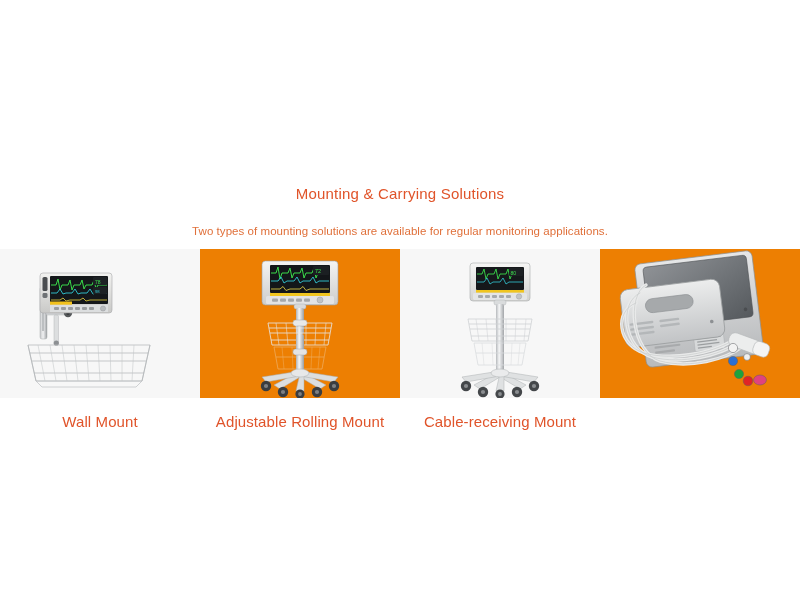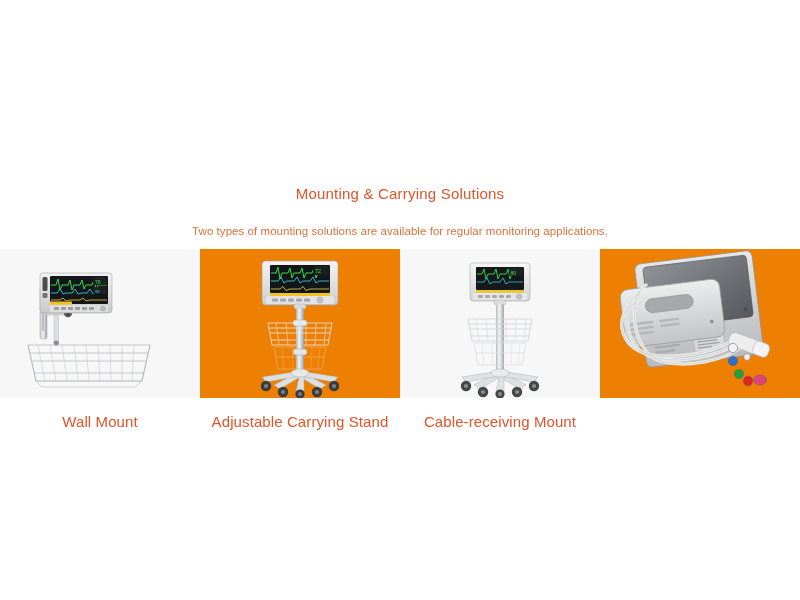--- a/index.html
+++ b/index.html
@@ -394,17 +394,17 @@
             <circle cx="147" cy="108" r="3.4" fill="#f0f0f0"></circle>
           </g>
         </svg>
       </div>
     </div>
 
   </div>
 
   <div class="captions">
     <div class="caption">Wall Mount</div>
-    <div class="caption">Adjustable Carrying Stand</div>
+    <div class="caption">Adjustable Rolling Mount</div>
     <div class="caption">Cable-receiving Mount</div>
   </div>
 
 </div>
 
 </body></html>

